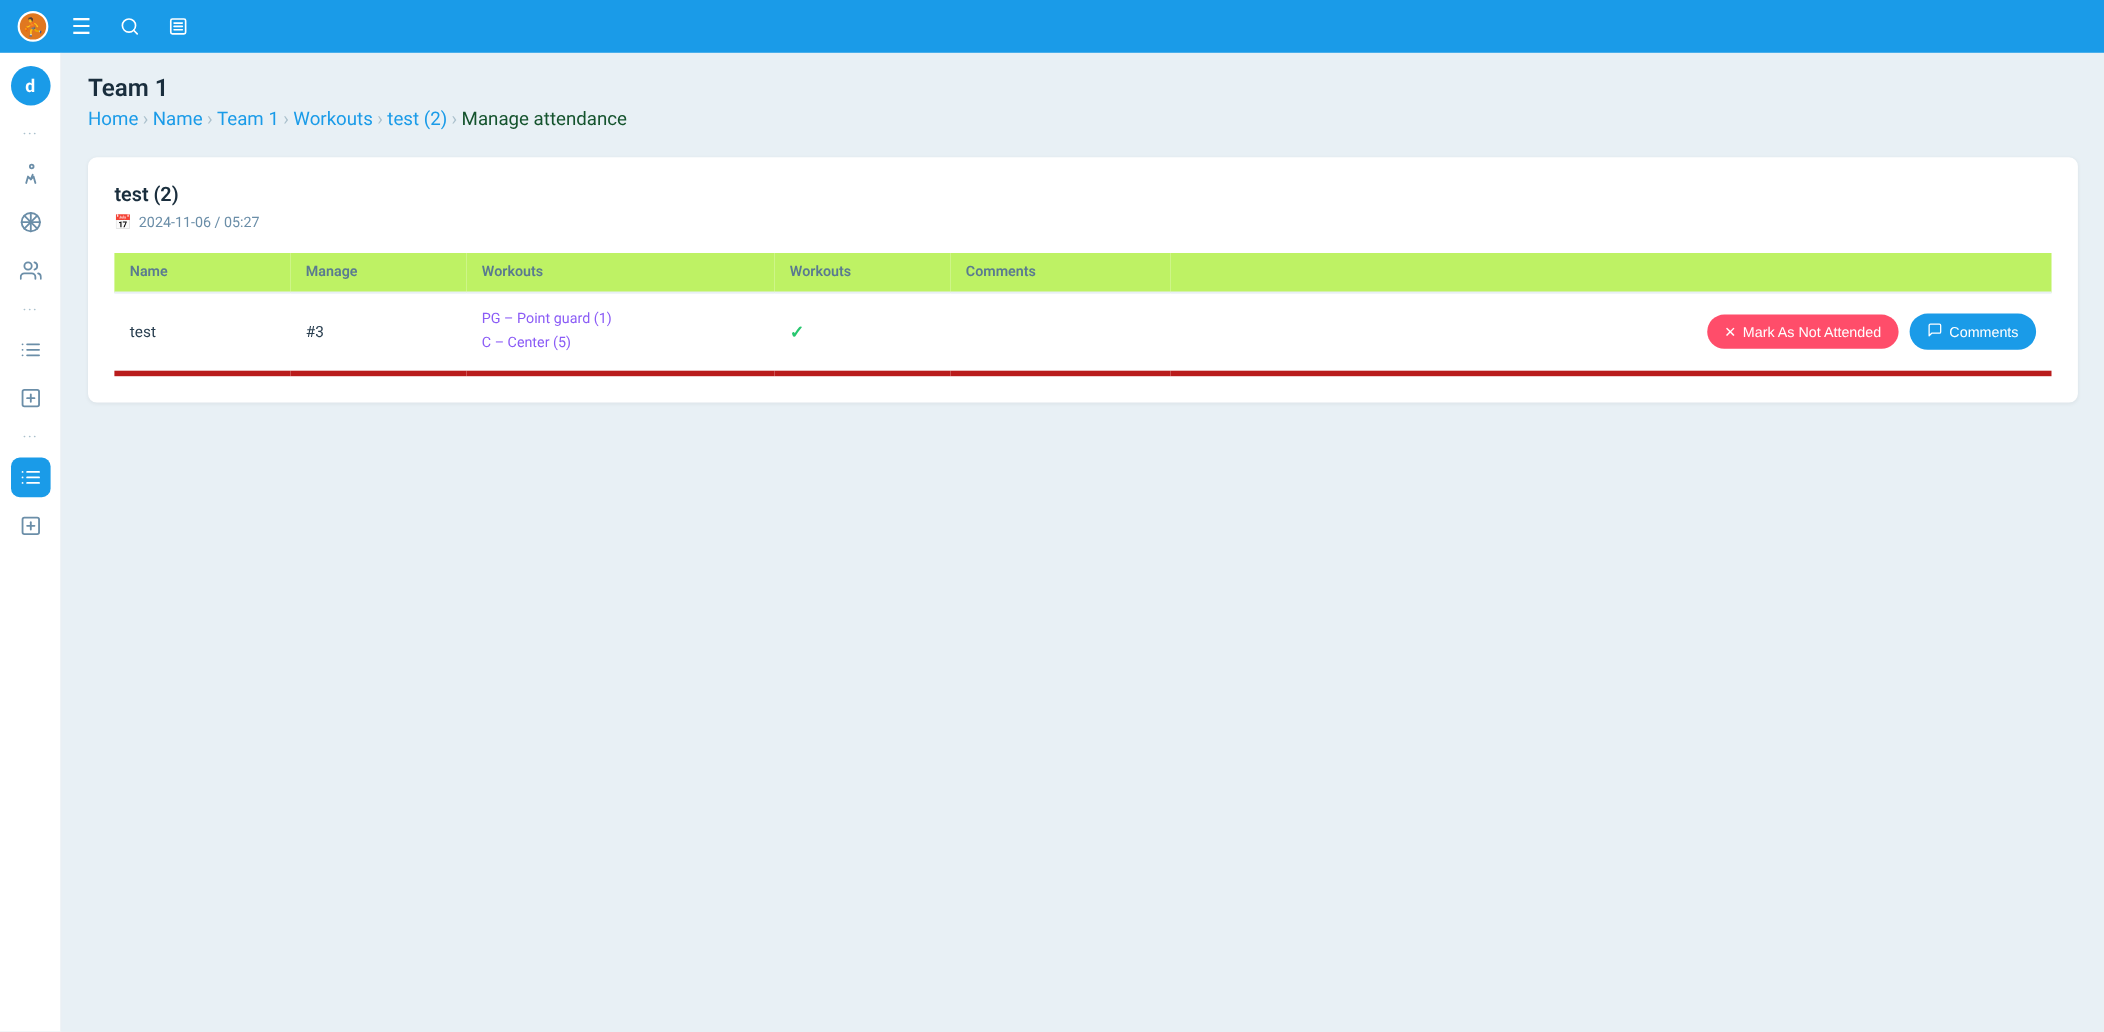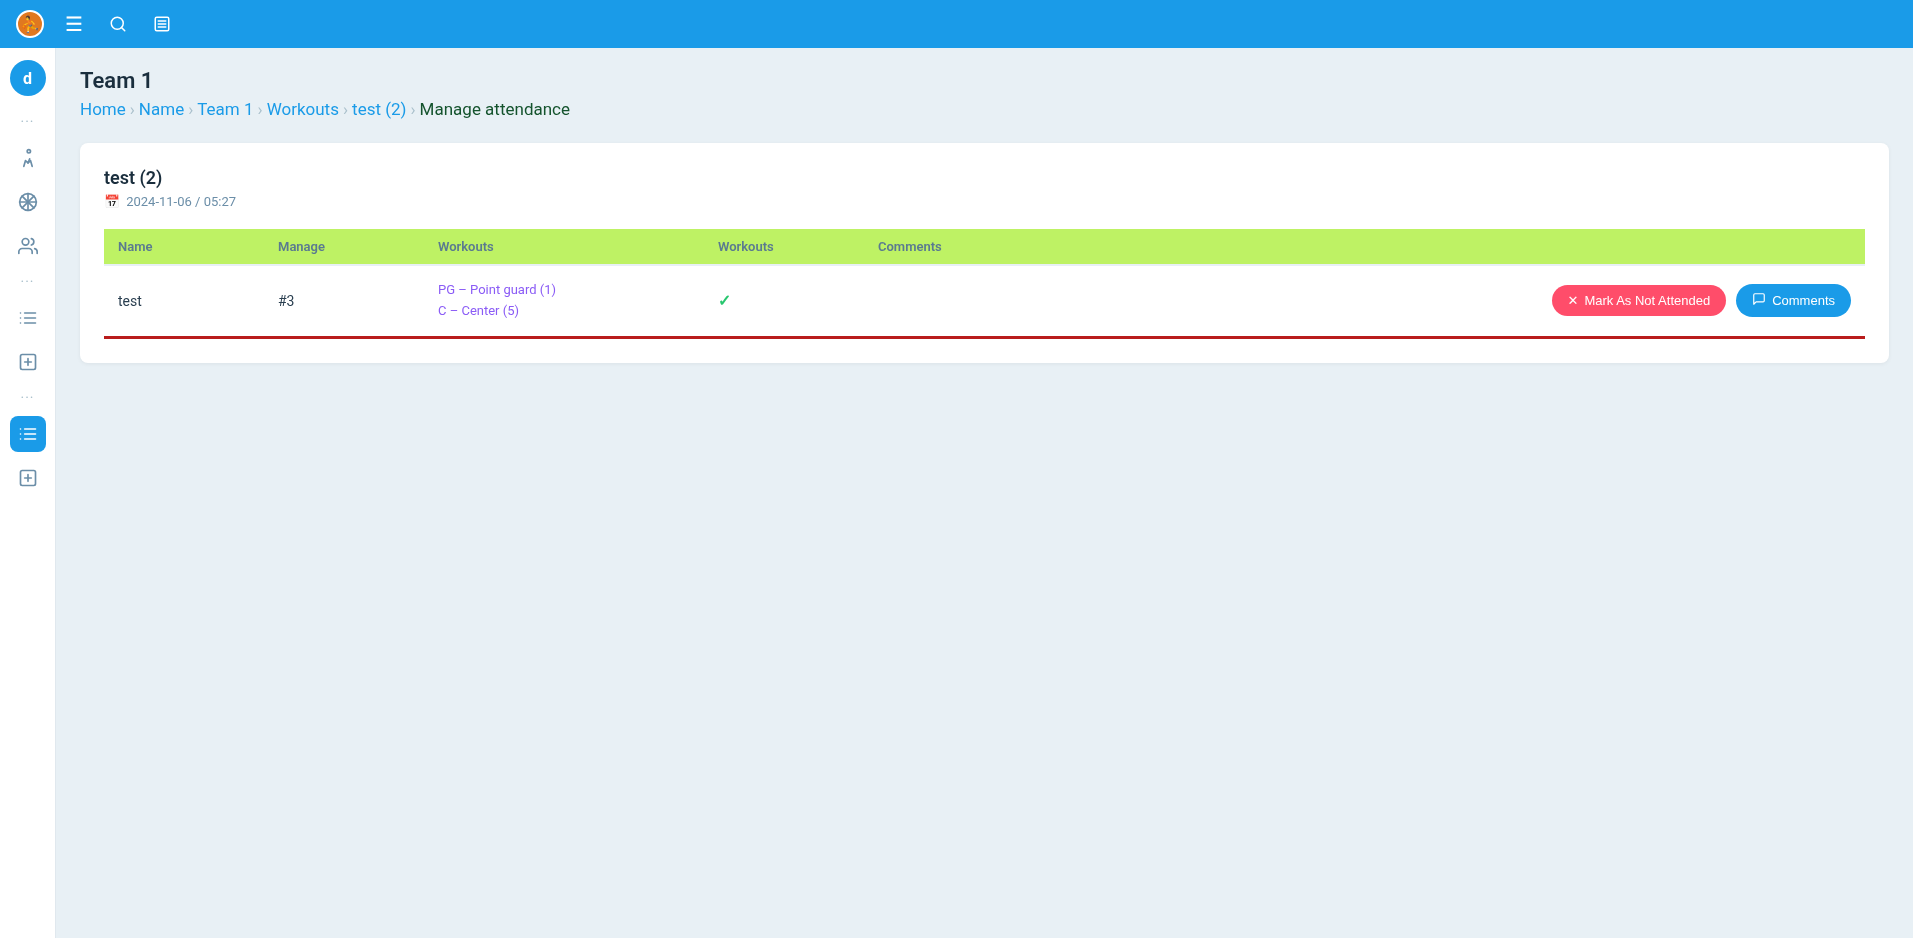--- a/index.html
+++ b/index.html
@@ -163,21 +163,21 @@
     }
     th {
       text-align: left;
       padding: 10px 14px;
       font-size: 13px;
       font-weight: 600;
       color: #5a7a90;
       background: #bef264;
     }
     tbody tr {
-      border-bottom: 3px solid #b91c1c;
+      border-bottom: 5px solid #b91c1c;
     }
     td {
       padding: 14px 14px;
       font-size: 14px;
       color: #2a3f50;
       vertical-align: middle;
     }
     .td-position {
       color: #8b5cf6;
       font-size: 13px;

